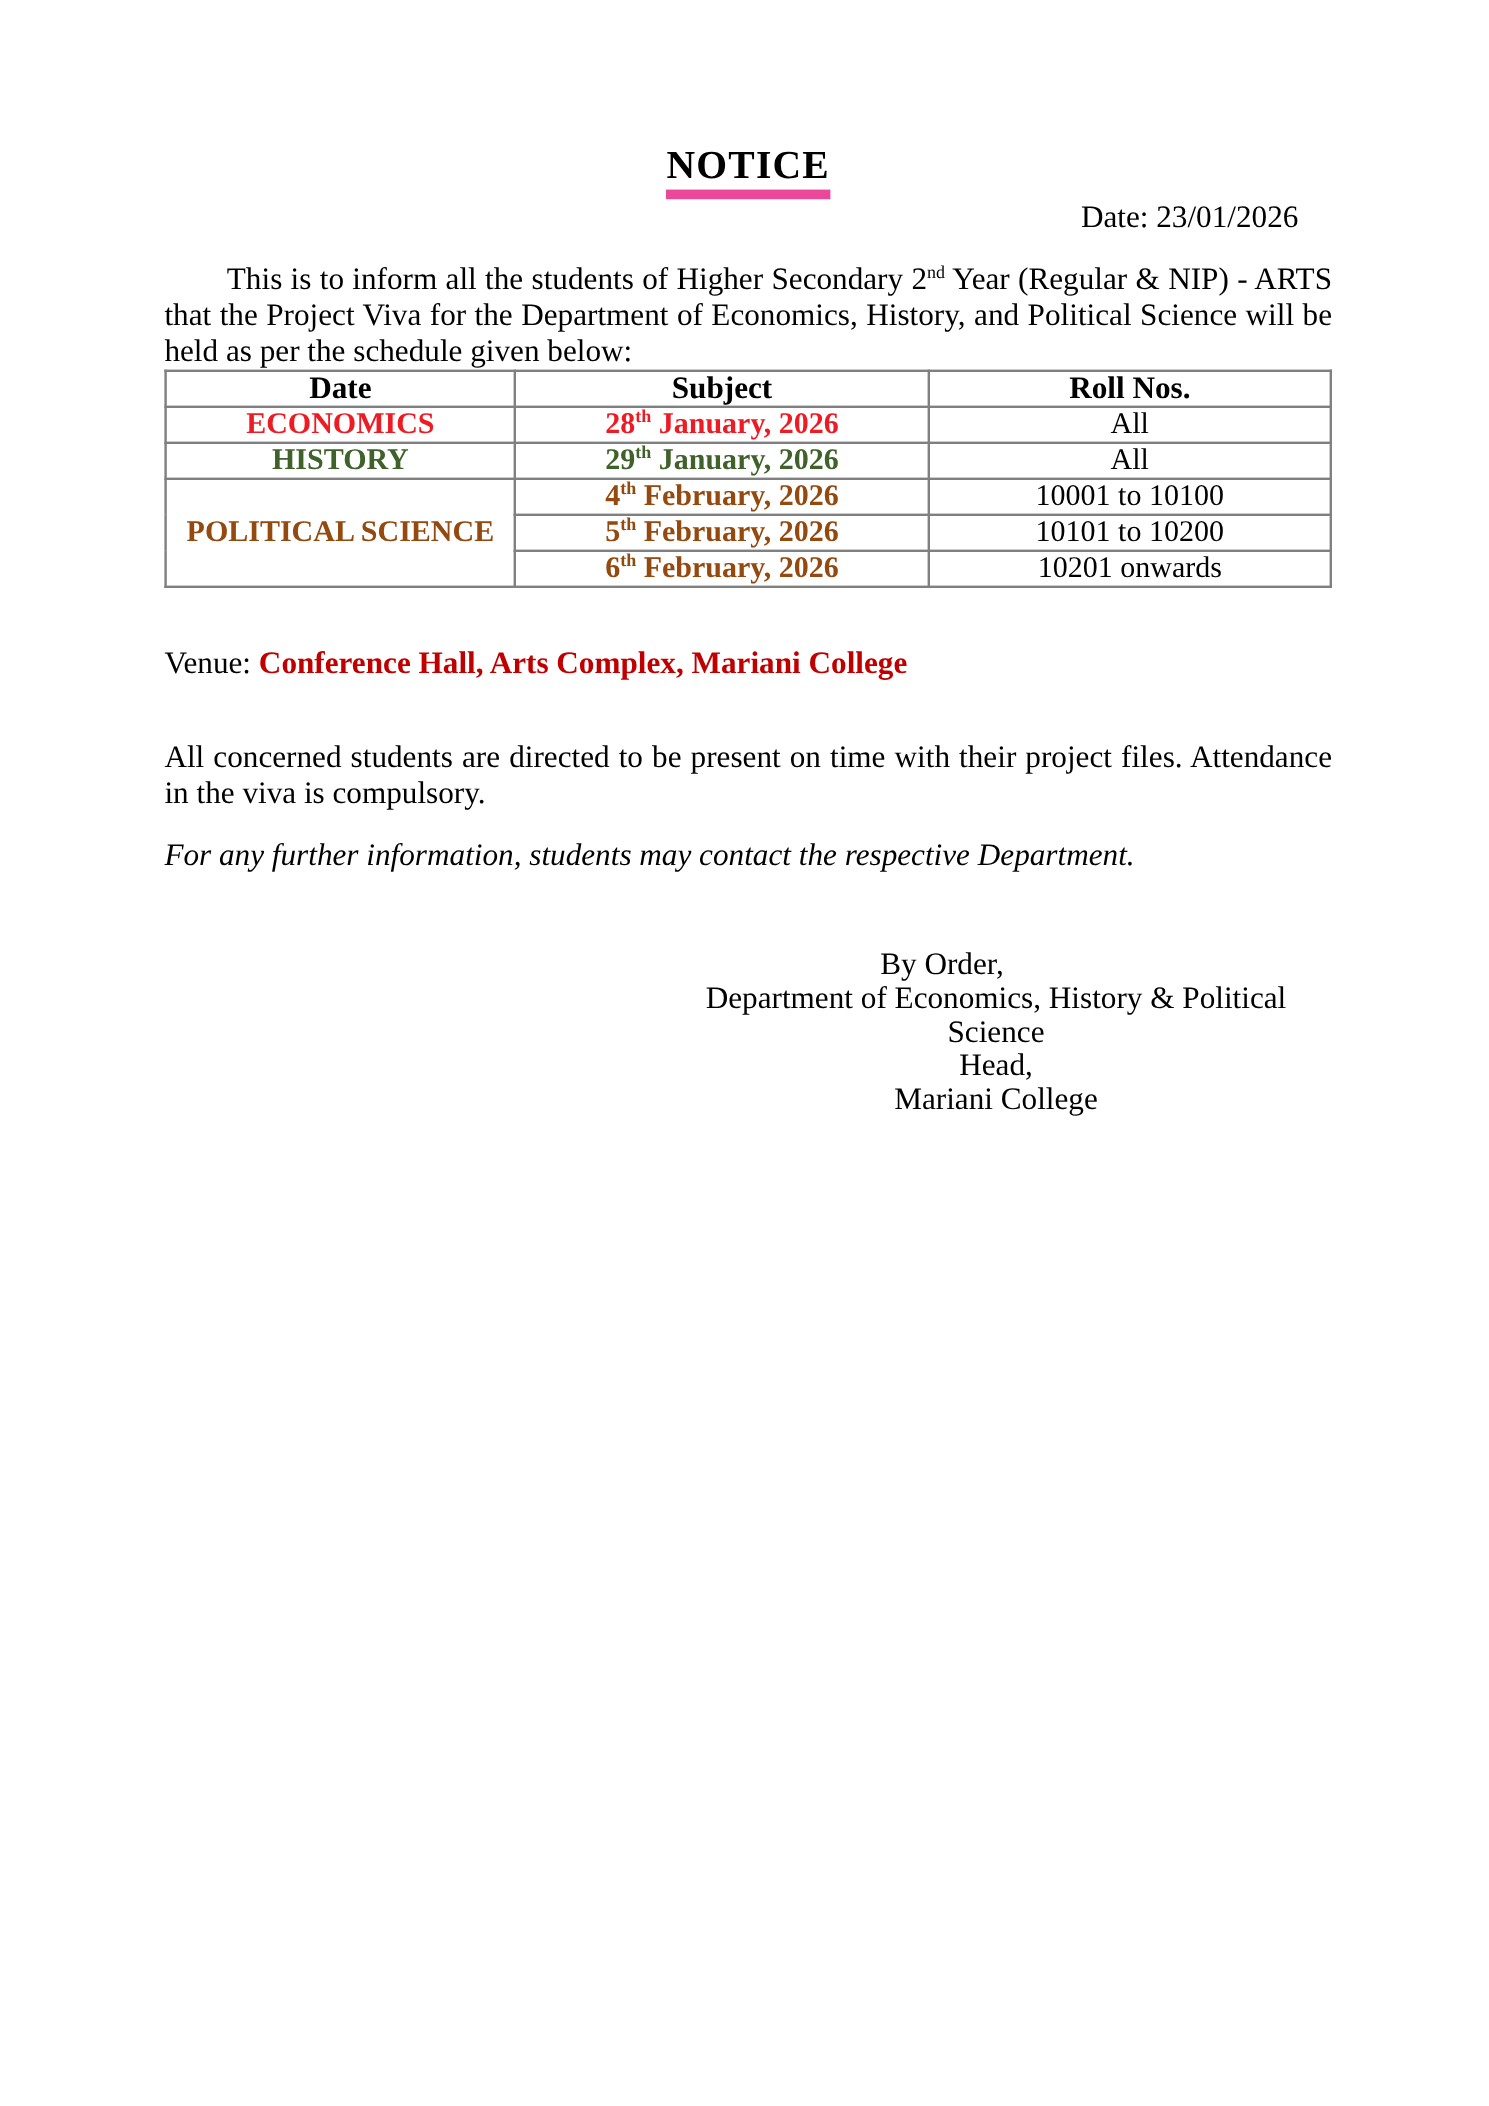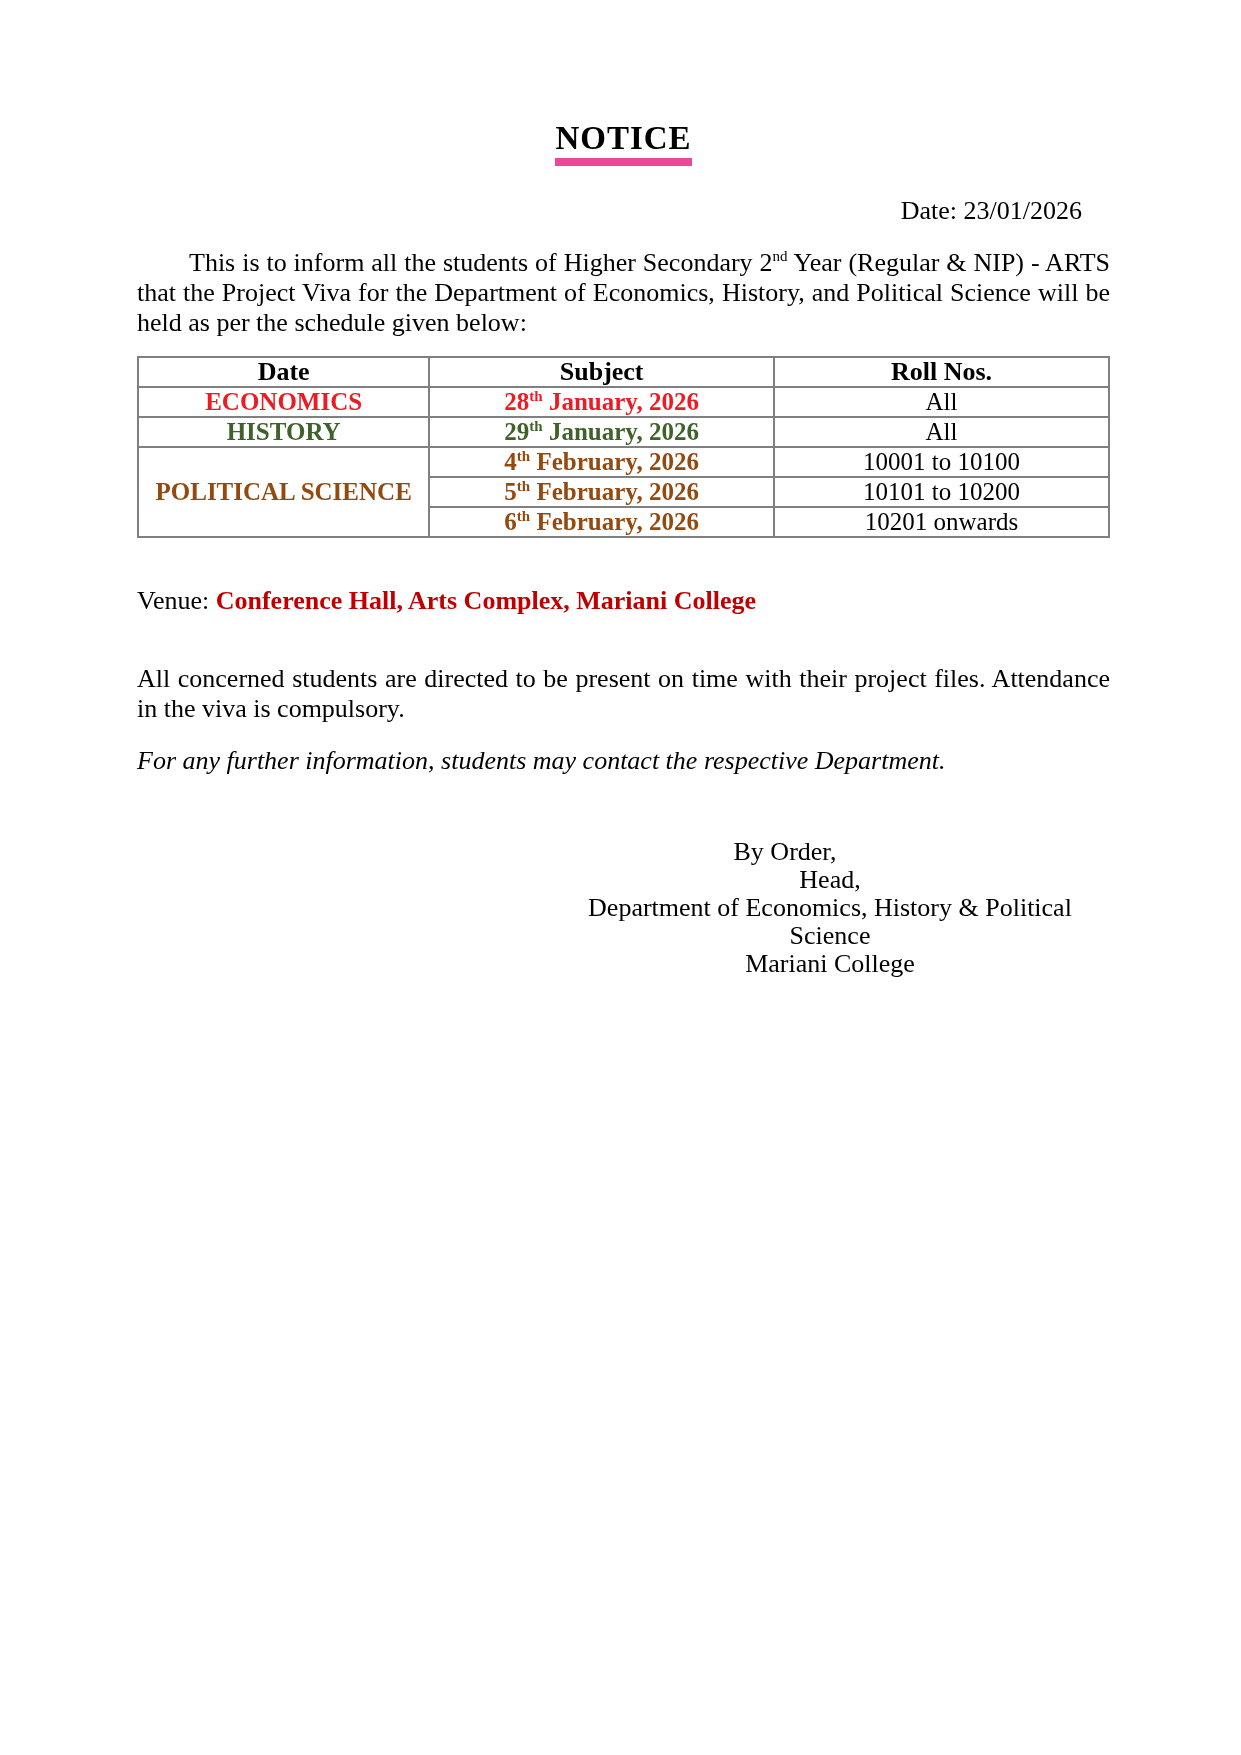--- a/index.html
+++ b/index.html
@@ -28,21 +28,20 @@
     font-weight: bold;
     letter-spacing: 1px;
     border-bottom: 8px solid #ec4899;
     padding-bottom: 2px;
     line-height: 1.1;
   }
   .date-line {
     text-align: right;
     padding-right: 28px;
     font-size: 26px;
-    margin-top: 30px;
   }
   p.body-text {
     font-size: 26px;
     line-height: 30px;
     text-align: justify;
     margin: 0;
   }
   .intro {
     margin-top: 22px !important;
   }
@@ -52,21 +51,20 @@
   }
   sup.sp {
     font-size: 15px;
     font-weight: inherit;
     line-height: 0;
     vertical-align: super;
   }
   table.schedule {
     border-collapse: collapse;
     width: 100%;
-    margin-top: 18px;
     table-layout: fixed;
   }
   table.schedule th,
   table.schedule td {
     border: 2px solid var(--table-border, #808080);
     font-size: 25px;
     line-height: 26px;
     padding: 1px 8px;
     text-align: center;
     overflow: hidden;
@@ -169,18 +167,18 @@
   <div class="details">
     <div><span>Venue:</span> <span class="val">Conference Hall, Arts Complex, Mariani College</span></div>
   </div>
 
   <p class="body-text para-1">All concerned students are directed to be present on time with their project files. Attendance in the viva is compulsory.</p>
 
   <p class="body-text para-2">For any further information, students may contact the respective Department.</p>
 
   <div class="signature">
     <p class="sig-line by-order">By Order,</p>
+    <p class="sig-line">Department of Economics, History &amp; Political Science</p>
     <p class="sig-line">Head,</p>
-    <p class="sig-line">Department of Economics, History &amp; Political Science</p>
     <p class="sig-line">Mariani College</p>
   </div>
 
 </div>
 
 </body></html>

